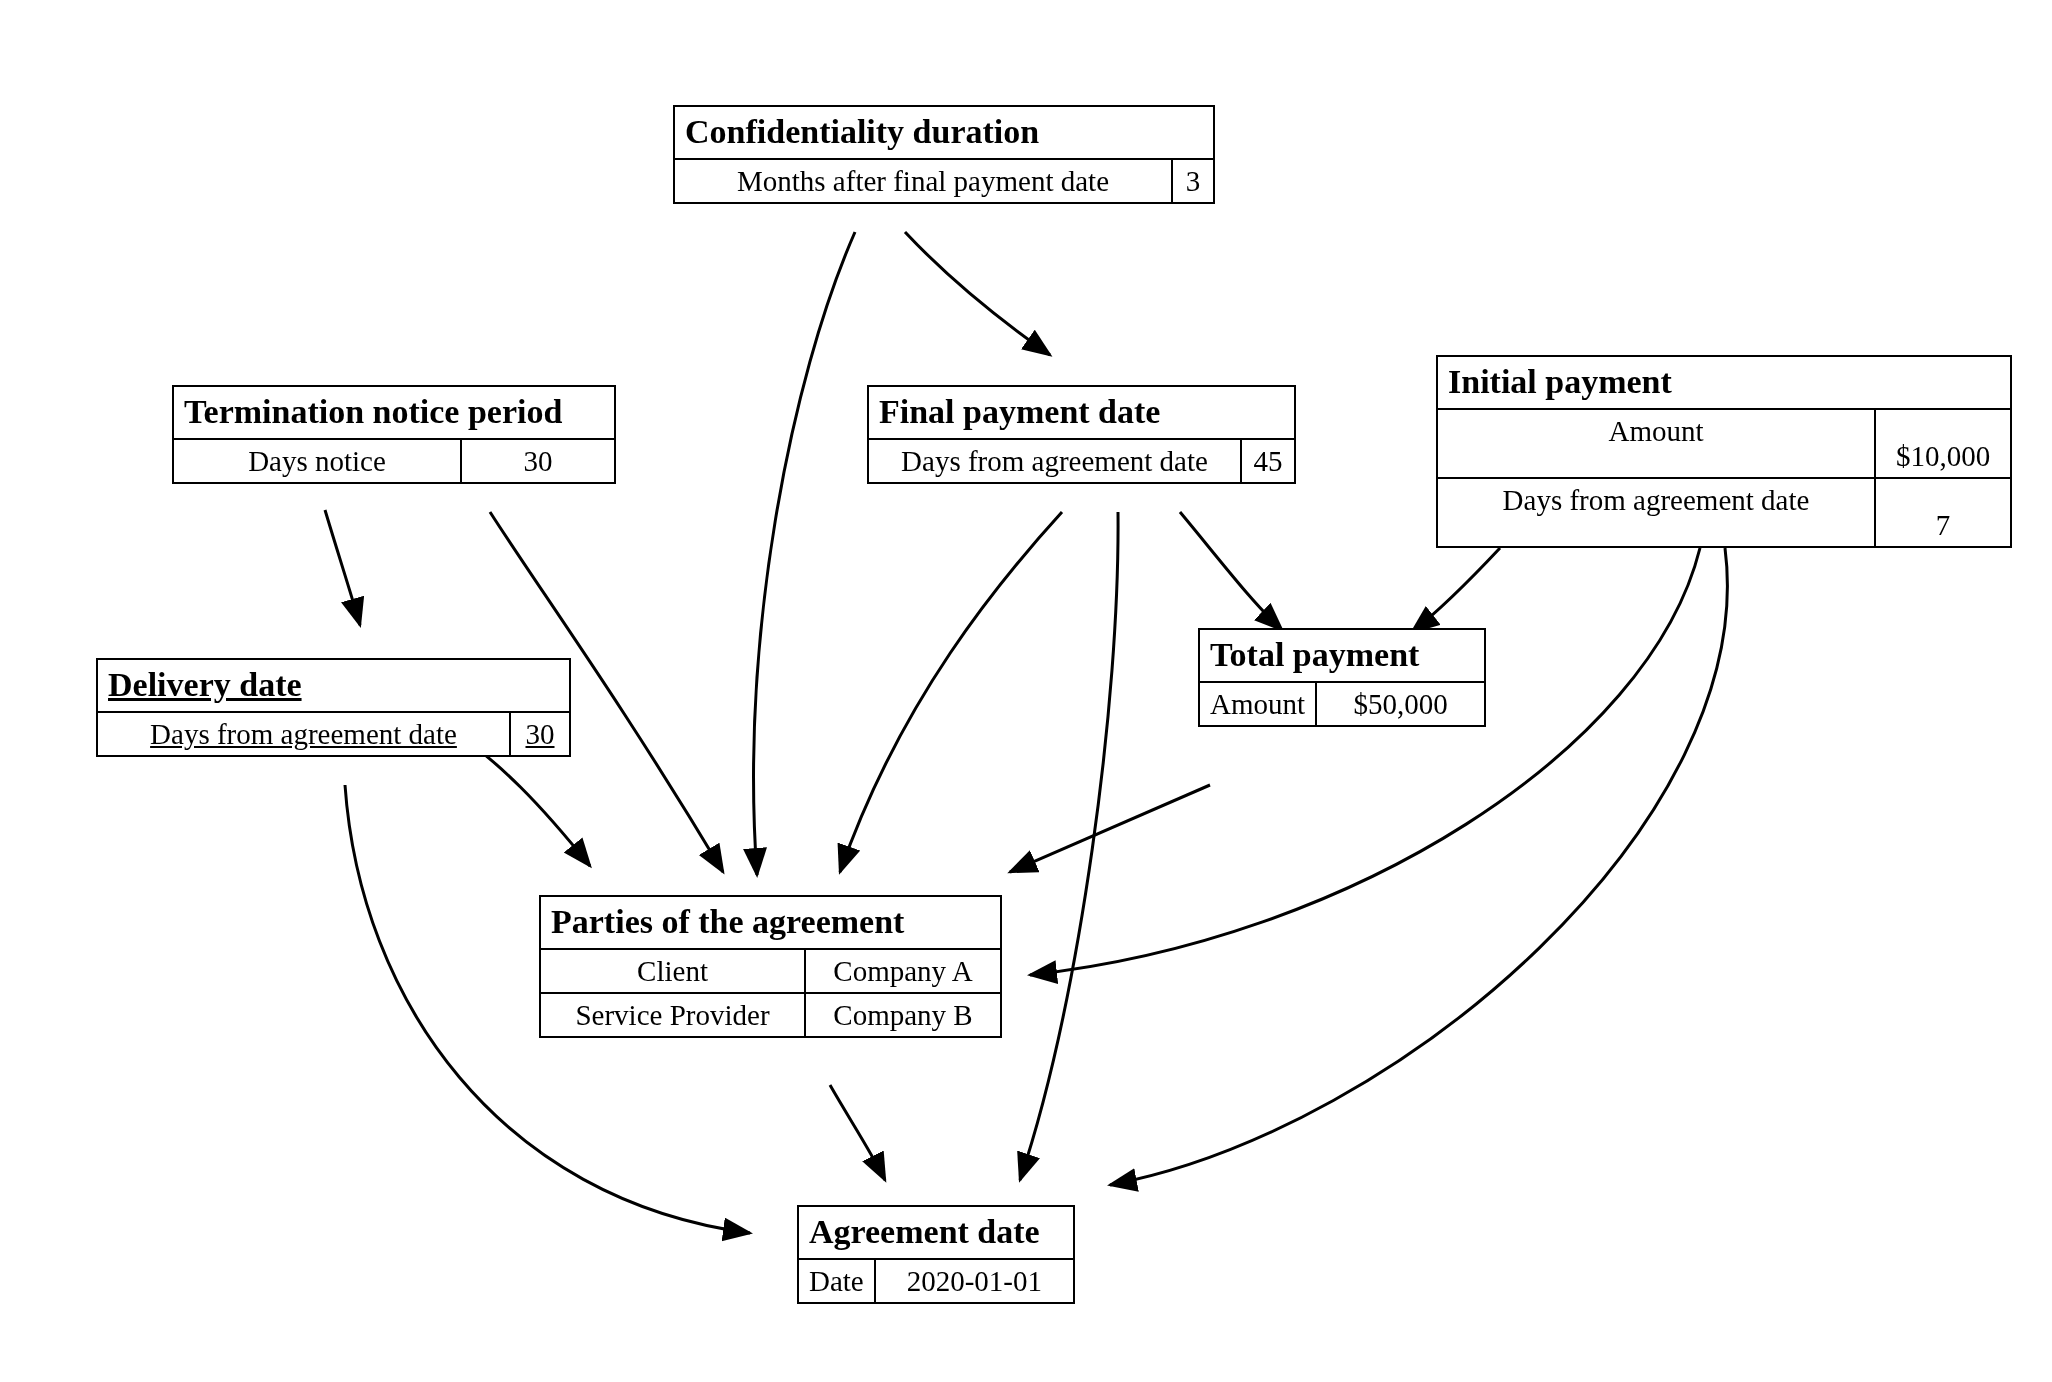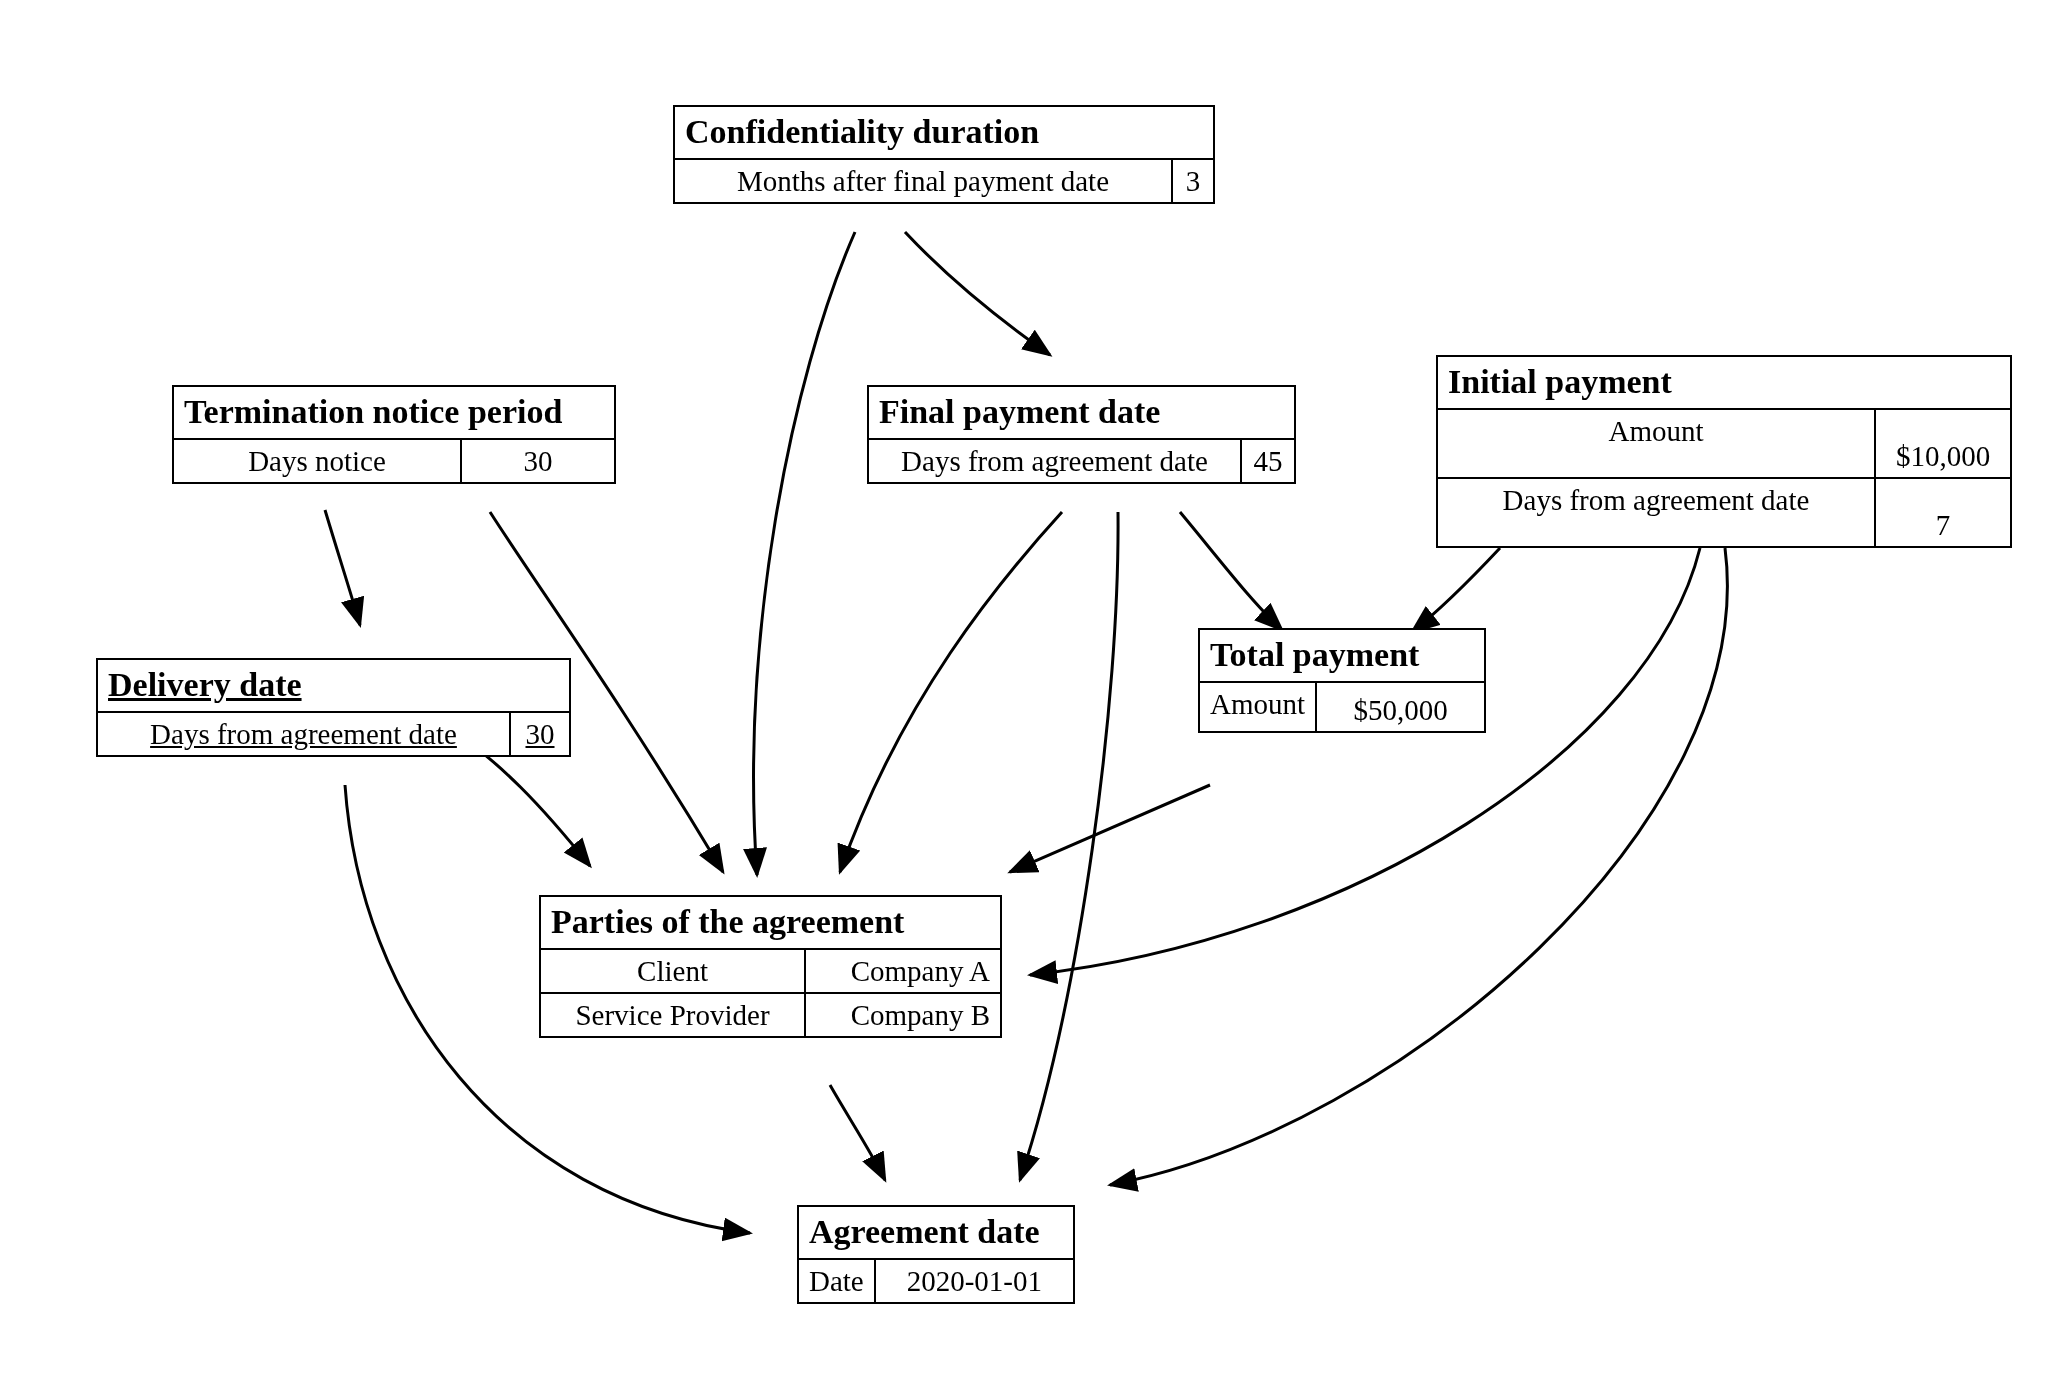--- a/index.html
+++ b/index.html
@@ -74,25 +74,25 @@
 
   #node-initial-payment { left: 1436px; top: 355px; width: 576px; }
   #node-initial-payment .cell.key { flex: 1 1 auto; }
   #node-initial-payment .cell.val { flex: 0 0 134px; margin-top: 25px; }
 
   #node-delivery { left: 96px; top: 658px; width: 475px; text-decoration: underline; }
   #node-delivery .cell.val { min-width: 58px; }
 
   #node-total-payment { left: 1198px; top: 628px; width: 288px; }
   #node-total-payment .cell.key { flex: 0 0 auto; }
-  #node-total-payment .cell.val { flex: 1 1 auto; margin-top: 6px; }
+  #node-total-payment .cell.val { flex: 1 1 auto; }
 
   #node-parties { left: 539px; top: 895px; width: 463px; }
   #node-parties .cell.key { flex: 0 0 265px; }
-  #node-parties .cell.val { flex: 1 1 auto; text-align: right; }
+  #node-parties .cell.val { flex: 1 1 auto; }
 
   #node-agreement-date { left: 797px; top: 1205px; width: 278px; }
   #node-agreement-date .cell.key { flex: 0 0 auto; }
   #node-agreement-date .cell.val { flex: 1 1 auto; border-radius: 10px; }
 </style>
 </head>
 <body>
 
 <div id="canvas">
 

